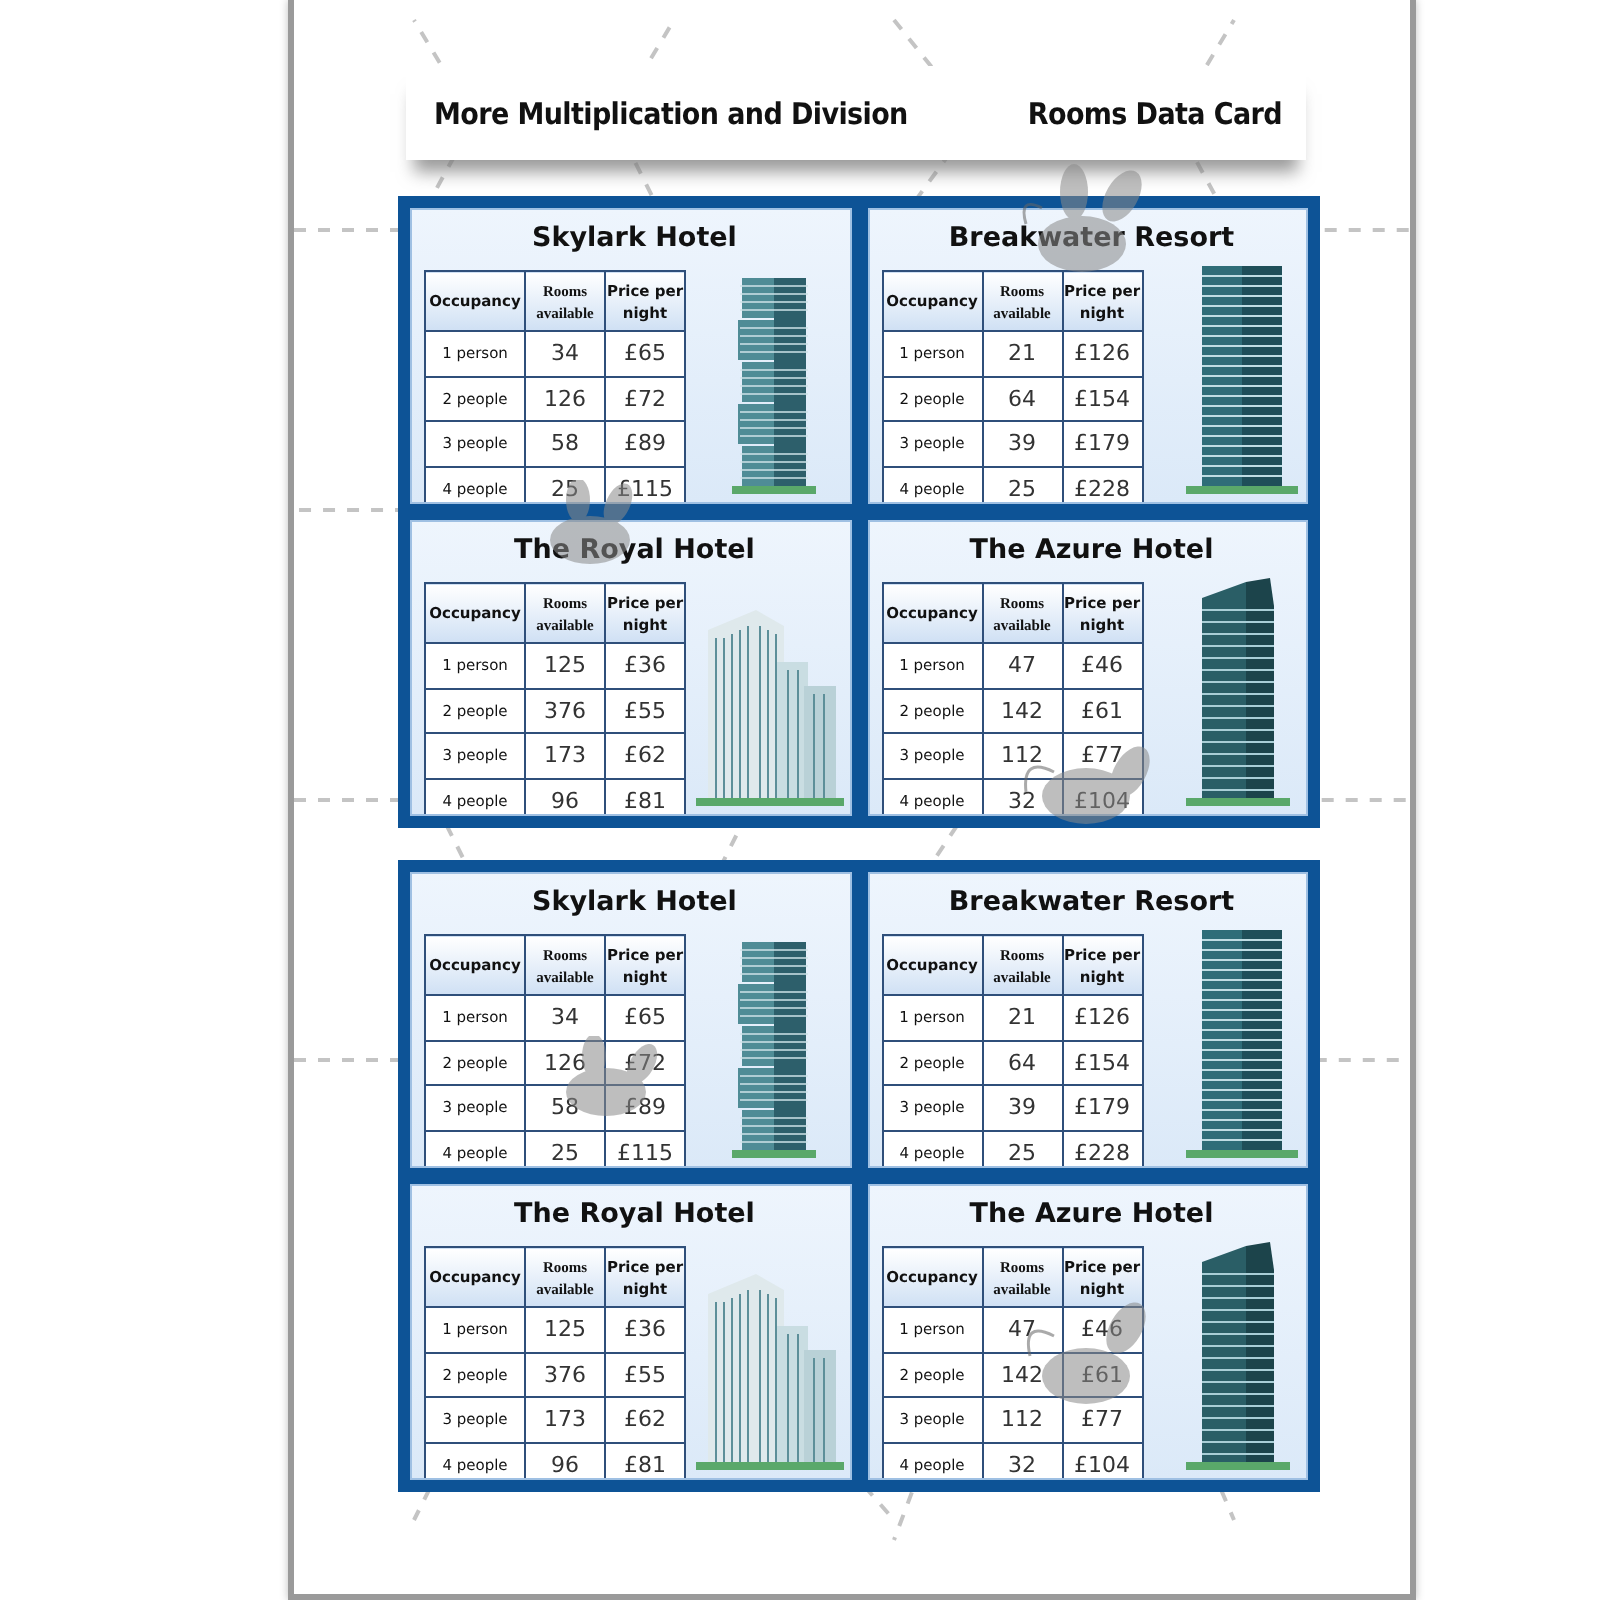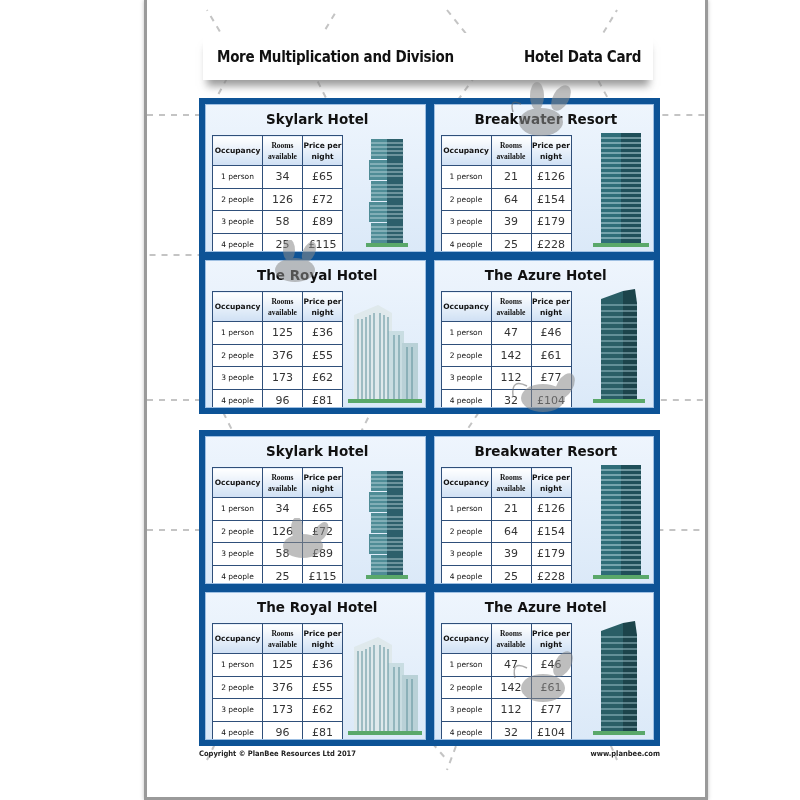--- a/index.html
+++ b/index.html
@@ -103,21 +103,21 @@
       <path d="M100 680 L60 760"></path>
       <path d="M230 680 L300 760"></path>
       <path d="M330 690 L300 770"></path>
       <path d="M440 690 L470 760"></path>
       <path d="M340 740 L440 740"></path>
     </g>
   </svg>
 
   <div class="title-banner">
     <span>More Multiplication and Division</span>
-    <span>Hotel Data Card</span>
+    <span>Rooms Data Card</span>
   </div>
 
   <div class="card-block top">
 
     <div class="hotel-card">
       <div class="hotel-name">Skylark Hotel</div>
       <table class="rates">
         <tbody>
             <tr>
           <th class="c1">Occupancy</th>
@@ -631,17 +631,13 @@
     <ellipse cx="26" cy="28" rx="20" ry="12" fill="#8a8a8a"></ellipse>
     <ellipse cx="20" cy="10" rx="6" ry="11" fill="#8a8a8a"></ellipse>
     <ellipse cx="44" cy="14" rx="6" ry="11" transform="rotate(30 44 14)" fill="#8a8a8a"></ellipse>
   </svg>
   <svg class="watermark" style="left:362px; top:650px;" width="74" height="60" viewBox="0 0 74 60">
     <ellipse cx="34" cy="38" rx="22" ry="14" fill="#8a8a8a"></ellipse>
     <ellipse cx="54" cy="14" rx="8" ry="14" transform="rotate(30 54 14)" fill="#8a8a8a"></ellipse>
     <path d="M6 28 Q2 10 18 18" stroke="#666" stroke-width="1.5" fill="none"></path>
   </svg>
 
-  <div class="footer">
-    <span>Copyright © PlanBee Resources Ltd 2017</span>
-    <span>www.planbee.com</span>
-  </div>
 </div>
 
 </body></html>

